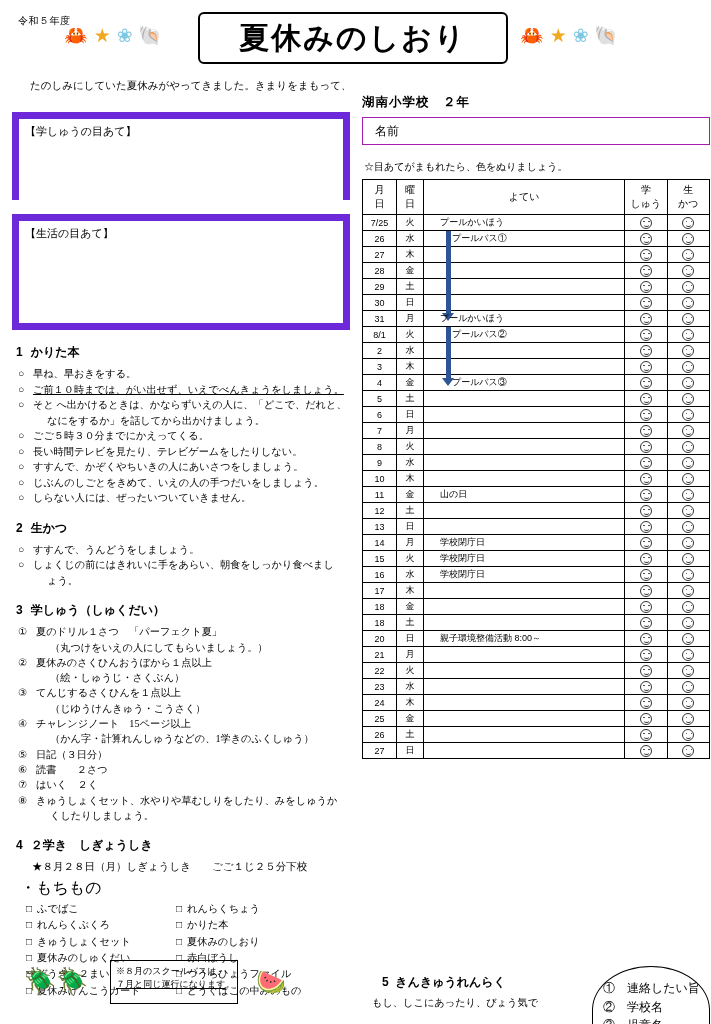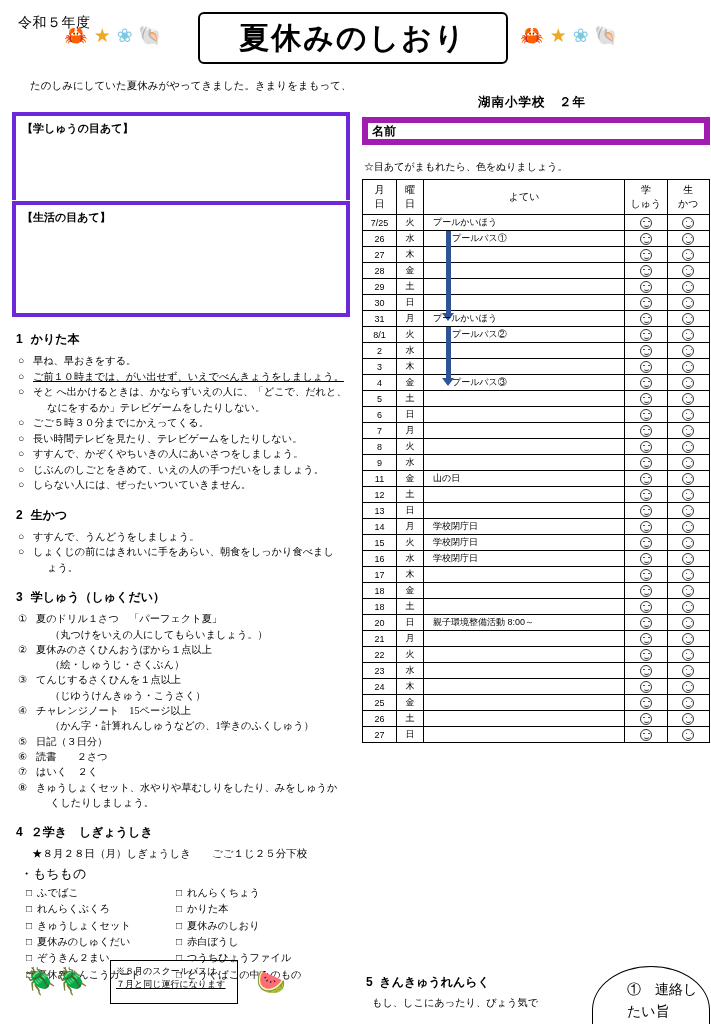--- a/index.html
+++ b/index.html
@@ -9,21 +9,21 @@
     background: #ffffff;
     font-family: "Liberation Serif", serif;
     color: #000;
     position: relative;
     overflow: hidden;
   }
   .page { position:relative; width:711px; height:1024px; padding: 10px 12px; }
 
   
   .header { position:relative; height:62px; }
-  .era { position:absolute; left:6px; top:4px; font-size:14px; letter-spacing:0.5px;text-align:right; }
+  .era { position:absolute; left:6px; top:4px; font-size:10px; letter-spacing:0.5px;text-align:right; }
   .title-box {
     position:absolute; left:186px; top:2px; width:310px; height:52px;
     border:2px solid #000; border-radius:6px;
     display:flex; align-items:center; justify-content:center;
   }
   .title-text { font-size:30px; font-weight:bold; letter-spacing:2px; font-family:"Liberation Sans", sans-serif; }
   .deco { position:absolute; top:16px; display:flex; gap:6px; align-items:center; }
   .deco.left { left:52px; }
   .deco.right { left:508px; }
   .deco span { font-size:19px; line-height:1; }
@@ -34,89 +34,89 @@
 
   
   .intro { font-size:10.5px; line-height:1.55; margin:6px 0 0 18px; width:330px; }
 
   
   .cols { position:relative; }
   .left-col { position:absolute; left:0px; top:0px; width:338px; }
   .right-col { position:absolute; left:350px; top:0px; width:348px; }
 
   
-  .school { font-size:12.5px; font-weight:bold; text-align:center; margin:0 8px 6px 0;
+  .school { font-size:12.5px; font-weight:bold; text-align:left; margin:0 8px 6px 0;
             font-family:"Liberation Sans", sans-serif; letter-spacing:1px; }
 
   
-  .name-box { border:6px solid #a21caf; height:28px; display:flex; align-items:center; padding-left:4px;
-              font-size:12px; font-weight:bold; font-family:"Liberation Sans", sans-serif; }
+  .name-box { border:1px solid #a21caf; height:28px; display:flex; align-items:center; padding-left:12px;
+              font-size:12px; font-weight:normal; font-family:"Liberation Sans", sans-serif; }
   .note-line { font-size:10px; margin:15px 0 5px 2px; }
 
   
-  .goal-box { border:4px solid #6d28d9; margin-bottom:1px;font-weight:bold; }
+  .goal-box { border:7px solid #6d28d9; margin-bottom:14px; }
   .goal-box .gtitle { font-size:11px; padding:5px 6px; font-family:"Liberation Sans", sans-serif; }
   .goal-a { height:88px; border-bottom:none; }
   .goal-b { height:116px; }
 
   
   h2.sec { font-size:12px; font-weight:bold; margin:14px 0 5px 4px; font-family:"Liberation Sans", sans-serif; }
   h2.sec .num { margin-right:8px; }
   ul.items { list-style:none; margin:0; padding:0 0 0 6px; }
   ul.items li { font-size:10.2px; line-height:1.52; padding-left:15px; position:relative; }
   ul.items li .mk { position:absolute; left:0; top:0; }
   .u { text-decoration: underline; }
   .sub { display:block; padding-left:14px; }
 
   ol.items2 { list-style:none; margin:0; padding:0 0 0 6px; }
   ol.items2 li { font-size:10.2px; line-height:1.5; padding-left:18px; position:relative; margin-bottom:0px; }
   ol.items2 li .mk { position:absolute; left:0; top:0; }
 
   .starline { font-size:10.5px; margin:6px 0 4px 20px; }
-  .mochi { font-size:13px; margin:2px 0 2px 8px; }
+  .mochi { font-size:16px; margin:2px 0 2px 8px; }
   .check-grid { display:grid; grid-template-columns: 150px 170px; gap:1px 0; padding-left:14px; }
   .check-grid div { font-size:10.2px; line-height:1.5; }
   .cb::before { content:"\25A1"; margin-right:5px; font-size:10px; }
 
   .bus-note { position:absolute; left:110px; top:960px; width:128px; height:44px;
               border:1px solid #000; padding:4px 5px; font-size:9px; line-height:1.45; }
   .bugs { position:absolute; left:24px; top:966px; font-size:26px; }
   .melon { position:absolute; left:256px; top:968px; font-size:24px; }
 
   
   table.sched { border-collapse:collapse; width:348px; font-family:"Liberation Sans", sans-serif; }
   table.sched th, table.sched td { border:1px solid #000; }
   table.sched th { font-size:10px; font-weight:normal; padding:3px 0; }
   th.c-yotei { font-size:13px; }
   td { height:15.6px; font-size:9px; text-align:center; }
   td.c-date { width:33px; }
   td.c-dow  { width:26px; }
-  td.c-yotei{ width:195px; text-align:left; padding-left:9px; position:relative; }
+  td.c-yotei{ width:195px; text-align:left; padding-left:16px; position:relative; }
   td.c-m1, td.c-m2 { width:41px; }
   .smiley { display:inline-block; width:12px; height:12px; border:1px solid #333; border-radius:50%;
             position:relative; vertical-align:middle; }
   .smiley::before { content:""; position:absolute; left:2.5px; top:3px; width:1.5px; height:1.5px;
                     background:#333; box-shadow:5px 0 0 #333; border-radius:50%; }
   .smiley::after { content:""; position:absolute; left:3px; top:6px; width:5px; height:2.5px;
                    border-bottom:1px solid #333; border-radius:0 0 5px 5px; }
   .ind { padding-left:28px !important; }
 
   
   .arrow { position:absolute; left:22px; top:0; width:0; }
   .arrow i { display:block; width:5px; background:#2f5496; }
   .arrow .tip { width:0; height:0; border-left:6px solid transparent; border-right:6px solid transparent;
                 border-top:8px solid #2f5496; margin-left:-3.5px; }
 
   
   .emerg { position:absolute; left:350px; top:880px; width:348px; }
-  .emerg h2 { font-size:12px; font-weight:bold; margin:0 0 4px 4px; font-family:"Liberation Sans", sans-serif; }
+  .emerg h2 { font-size:12px; font-weight:bold; margin:0 0 4px 20px; font-family:"Liberation Sans", sans-serif; }
   .emerg p { font-size:10.2px; line-height:1.55; margin:0 0 0 10px; width:210px; }
   .bubble { position:absolute; left:230px; top:-8px; width:118px; height:104px;
             border:1px solid #000; border-radius:50%/42%; padding:12px 8px 0 10px; }
-  .bubble div { font-size:14px; line-height:1.55;margin-left:24px; }
+  .bubble div { font-size:12px; line-height:1.55; }
 </style>
 </head>
 <body>
 
 <div class="page">
 
   <div class="header">
     <div class="era">令和５年度</div>
     <div class="deco left">
       <span class="crab">🦀</span>
@@ -152,21 +152,21 @@
         <div class="gtitle">【生活の目あて】</div>
       </div>
 
       <h2 class="sec">
         <span class="num">1</span><span>かりた本</span>
       </h2>
       <ul class="items">
         <li><span class="mk">○</span><span>早ね、早おきをする。</span></li>
         <li><span class="mk">○</span><span class="u">ご前１０時までは、がい出せず、いえでべんきょうをしましょう。</span></li>
         <li><span class="mk">○</span><span>そと へ出かけるときは、かならずいえの人に、「どこで、だれと、</span>
-          <span class="sub">なにをするか」テレビゲームをしたりしない。</span></li>
+          <span class="sub">なにをするか」を話してから出かけましょう。</span></li>
         <li><span class="mk">○</span><span>ごご５時３０分までにかえってくる。</span></li>
         <li><span class="mk">○</span><span>長い時間テレビを見たり、テレビゲームをしたりしない。</span></li>
         <li><span class="mk">○</span><span>すすんで、かぞくやちいきの人にあいさつをしましょう。</span></li>
         <li><span class="mk">○</span><span>じぶんのしごとをきめて、いえの人の手つだいをしましょう。</span></li>
         <li><span class="mk">○</span><span>しらない人には、ぜったいついていきません。</span></li>
       </ul>
 
       <h2 class="sec">
         <span class="num">2</span><span>生かつ</span>
       </h2>
@@ -341,20 +341,27 @@
               <td class="c-m2"><span class="smiley"></span></td>
             </tr>
             <tr>
               <td class="c-date">9</td>
               <td class="c-dow">水</td>
               <td class="c-yotei"></td>
               <td class="c-m1"><span class="smiley"></span></td>
               <td class="c-m2"><span class="smiley"></span></td>
             </tr>
             <tr>
+              <td class="c-date">10</td>
+              <td class="c-dow">木</td>
+              <td class="c-yotei"></td>
+              <td class="c-m1"><span class="smiley"></span></td>
+              <td class="c-m2"><span class="smiley"></span></td>
+            </tr>
+            <tr>
               <td class="c-date">11</td>
               <td class="c-dow">金</td>
               <td class="c-yotei">山の日</td>
               <td class="c-m1"><span class="smiley"></span></td>
               <td class="c-m2"><span class="smiley"></span></td>
             </tr>
             <tr>
               <td class="c-date">12</td>
               <td class="c-dow">土</td>
               <td class="c-yotei"></td>

